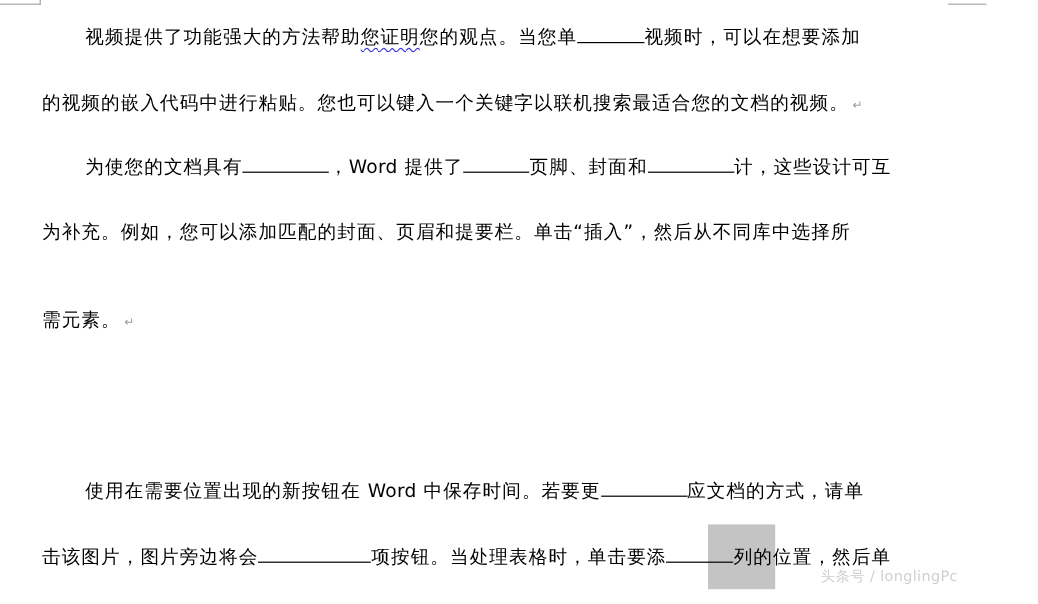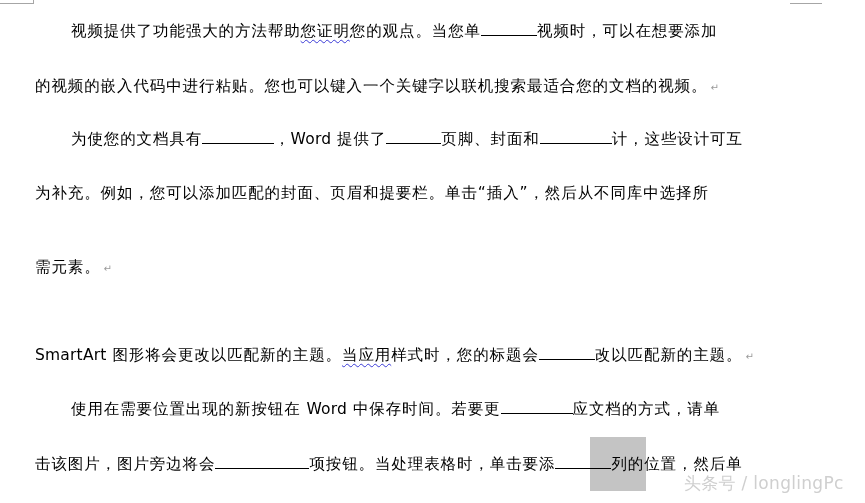--- a/index.html
+++ b/index.html
@@ -18,21 +18,21 @@
     position: absolute; left: 35px; white-space: nowrap;
     font-size: 15.5px; line-height: 20px; letter-spacing: 0.9px;
   }
   .line.indent { left: 71px; }
   .blank { display: inline-block; border-bottom: 1px solid #000; height: 14px; vertical-align: baseline; }
   .wavy { text-decoration: underline wavy #3b3bd6; text-decoration-thickness: 1px; text-underline-offset: 3px; }
   .pmark { color: #9a9a9a; font-size: 10px; margin-left: 3px; letter-spacing: 0; }
   .latin { letter-spacing: 0.2px; }
   .gray-box { position: absolute; left: 590px; top: 437px; width: 56px; height: 54px; background: #c4c4c4; }
   .watermark {
-    position: absolute; left: 684px; top: 472px; font-size: 17px; color: #cfcfcf;
+    position: absolute; left: 684px; top: 472px; font-size: 12px; color: #cfcfcf;
     letter-spacing: 0.3px; white-space: nowrap;
     text-shadow: 0 0 1px #ffffff;
   }
 </style>
 </head>
 <body>
 
 <div class="page">
   <div class="crop-mark crop-tl"></div>
   <div class="crop-mark crop-tr"></div>
@@ -49,23 +49,20 @@
   <div class="line indent" style="top:129px;text-align:center;">
     <span>为使您的文档具有</span><span class="blank" style="width:72px;"></span><span>，</span><span class="latin">Word</span>&nbsp;<span>提供了</span><span class="blank" style="width:55px;"></span><span>页脚、封面和</span><span class="blank" style="width:72px;"></span><span>计，这些设计可互</span>
   </div>
   <div class="line" style="top:183px;">
     <span>为补充。例如，您可以添加匹配的封面、页眉和提要栏。单击“插入”，然后从不同库中选择所</span>
   </div>
   <div class="line" style="top:237px;margin-top:20px;">
     <span>需元素。</span><span class="pmark">↵</span>
   </div>
 
-  <div class="line" style="top:345px;">
-    <span class="latin">SmartArt</span>&nbsp;<span>图形将会更改以匹配新的主题。</span><span class="wavy">当应用</span><span>样式时，您的标题会</span><span class="blank" style="width:56px;"></span><span>改以匹配新的主题。</span><span class="pmark">↵</span>
-  </div>
 
   <div class="line" style="top:454px;">
     <span>击该图片，图片旁边将会</span><span class="blank" style="width:94px;"></span><span>项按钮。当处理表格时，单击要添</span><span class="blank" style="width:56px;"></span><span>列的位置，然后单</span>
   </div>
   <div class="line indent" style="top:399px;">
     <span>使用在需要位置出现的新按钮在</span>&nbsp;<span class="latin">Word</span>&nbsp;<span>中保存时间。若要更</span><span class="blank" style="width:72px;"></span><span>应文档的方式，请单</span>
   </div>
 
   <div class="watermark">头条号 / longlingPc</div>
 </div>

